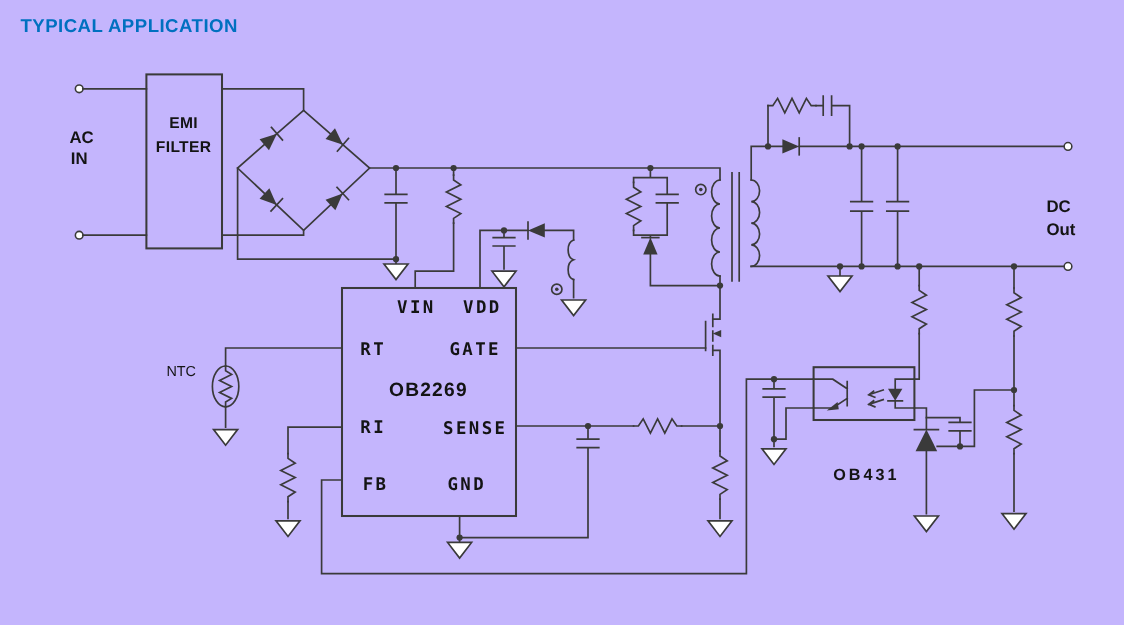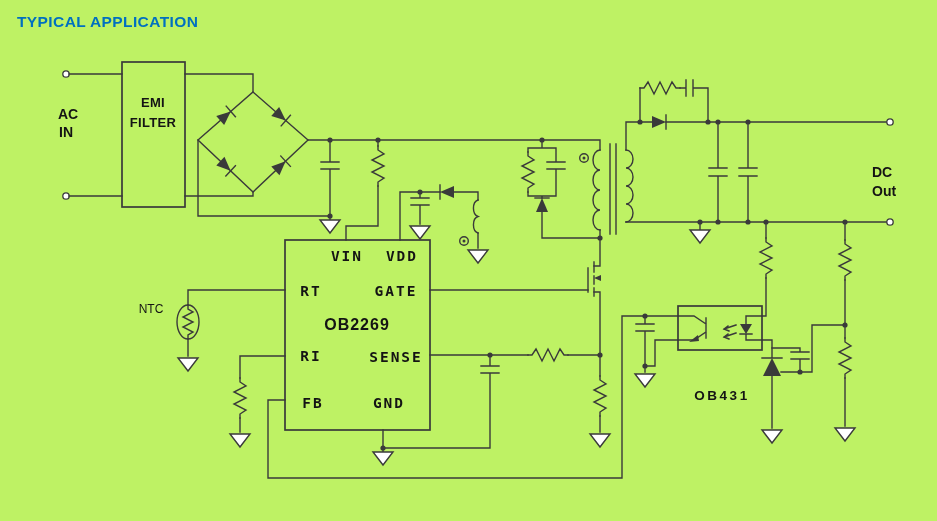--- a/index.html
+++ b/index.html
@@ -1,16 +1,16 @@
 <!DOCTYPE html>
 <html><head>
 <meta charset="utf-8">
 <style>
   html,body{margin:0;padding:0;background:#ffffff;}
-  .stage{position:relative;width:937px;height:521px;background:#bef264;overflow:hidden;}
+  .stage{position:relative;width:937px;height:521px;background:#c4b5fd;overflow:hidden;}
   svg{position:absolute;left:0;top:0;}
   .w{fill:none;stroke:#3a3a3a;stroke-width:1.4;stroke-linecap:square;stroke-linejoin:miter;}
   .w2{fill:none;stroke:#3a3a3a;stroke-width:1.7;}
   .fillb{fill:#3a3a3a;stroke:none;}
   .gndf{fill:#ffffff;}
   .term{fill:#ffffff;stroke:#3a3a3a;stroke-width:1.3;}
   text{font-family:"Liberation Sans",sans-serif;fill:#141414;}
   .title{font-size:15.5px;font-weight:700;fill:#0070C0;letter-spacing:.4px;}
   .lbl{font-size:14px;font-weight:700;}
   .box{font-size:13px;font-weight:700;letter-spacing:.3px;}

